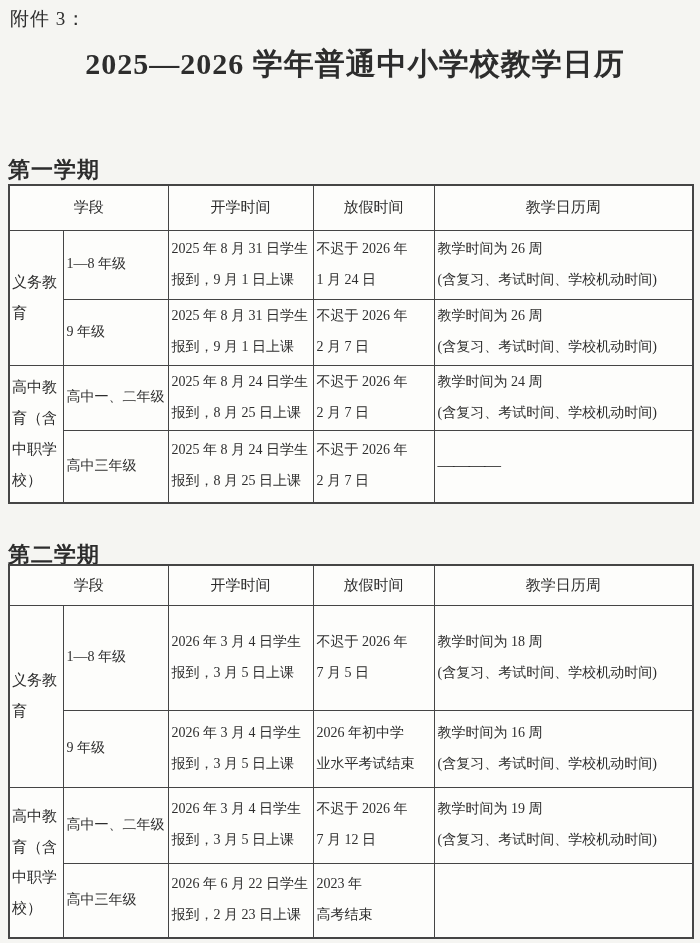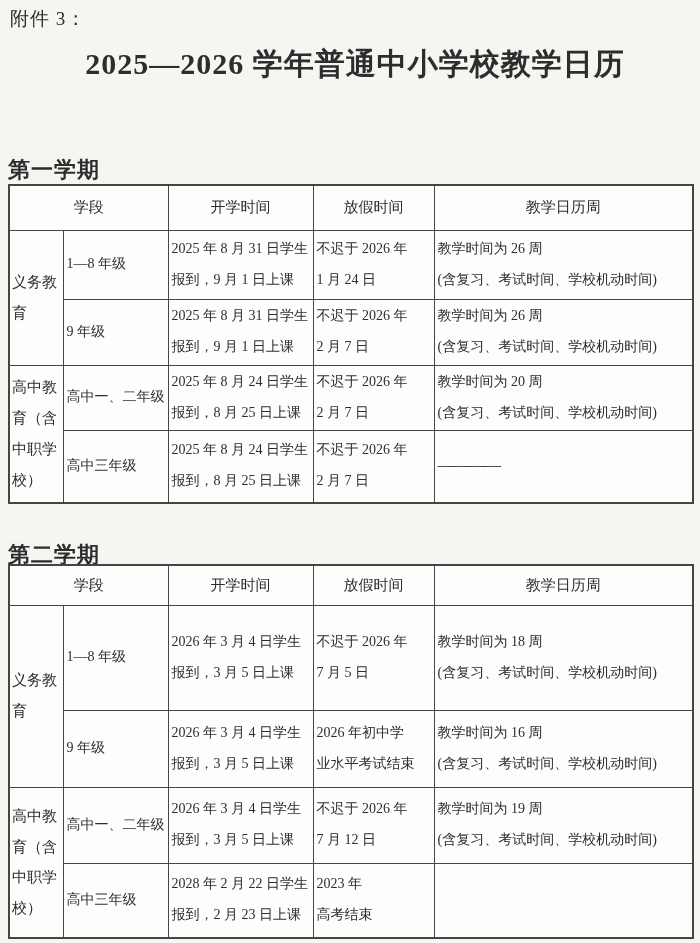--- a/index.html
+++ b/index.html
@@ -87,21 +87,21 @@
         <td>教学时间为 26 周
 (含复习、考试时间、学校机动时间)</td>
       </tr>
       <tr style="height:65px">
         <td class="stage-cell" rowspan="2">高中教育（含中职学校）</td>
         <td>高中一、二年级</td>
         <td>2025 年 8 月 24 日学生
 报到，8 月 25 日上课</td>
         <td>不迟于 2026 年
 2 月 7 日</td>
-        <td>教学时间为 20 周
+        <td>教学时间为 24 周
 (含复习、考试时间、学校机动时间)</td>
       </tr>
       <tr style="height:73px">
         <td>高中三年级</td>
         <td>2025 年 8 月 24 日学生
 报到，8 月 25 日上课</td>
         <td>不迟于 2026 年
 2 月 7 日</td>
         <td><span class="dash">————</span></td>
       </tr>
@@ -149,21 +149,21 @@
         <td>高中一、二年级</td>
         <td>2026 年 3 月 4 日学生
 报到，3 月 5 日上课</td>
         <td>不迟于 2026 年
 7 月 12 日</td>
         <td>教学时间为 19 周
 (含复习、考试时间、学校机动时间)</td>
       </tr>
       <tr style="height:75px">
         <td>高中三年级</td>
-        <td>2028 年 2 月 22 日学生
+        <td>2026 年 6 月 22 日学生
 报到，2 月 23 日上课</td>
         <td>2023 年
 高考结束</td>
         <td></td>
       </tr>
     </tbody>
   </table>
 
 </div>
 

